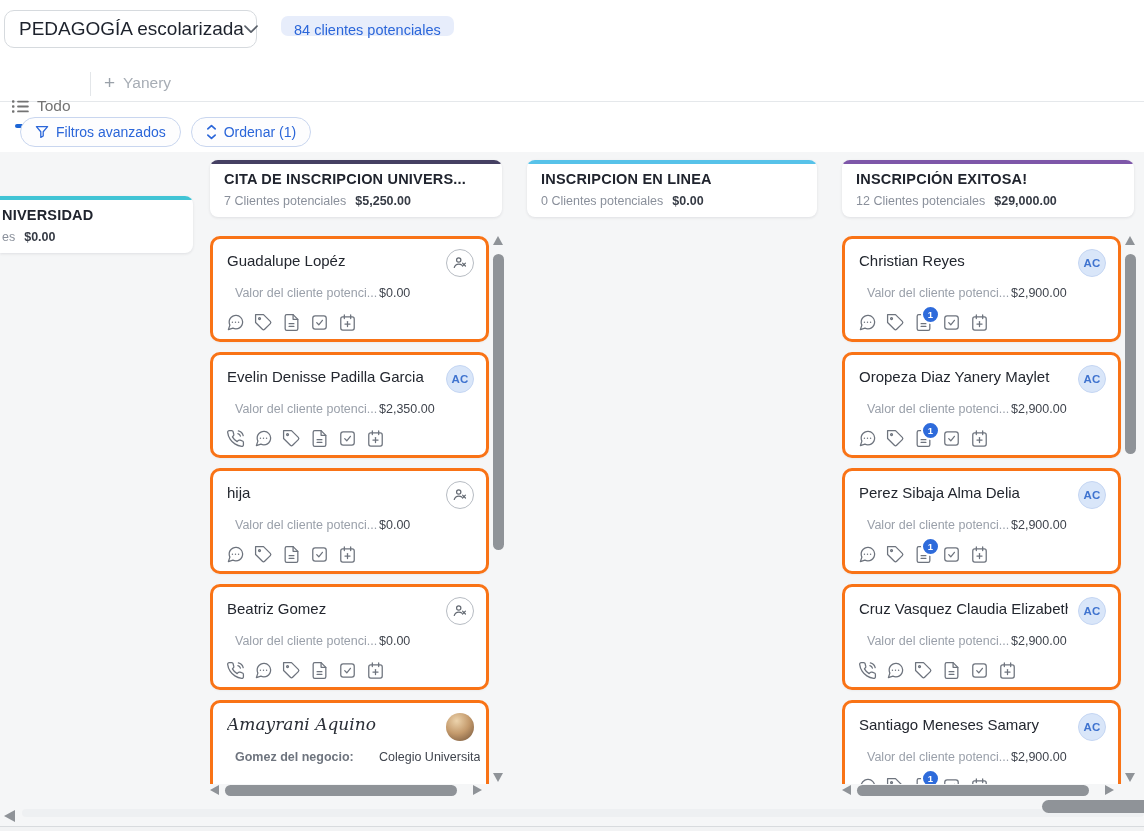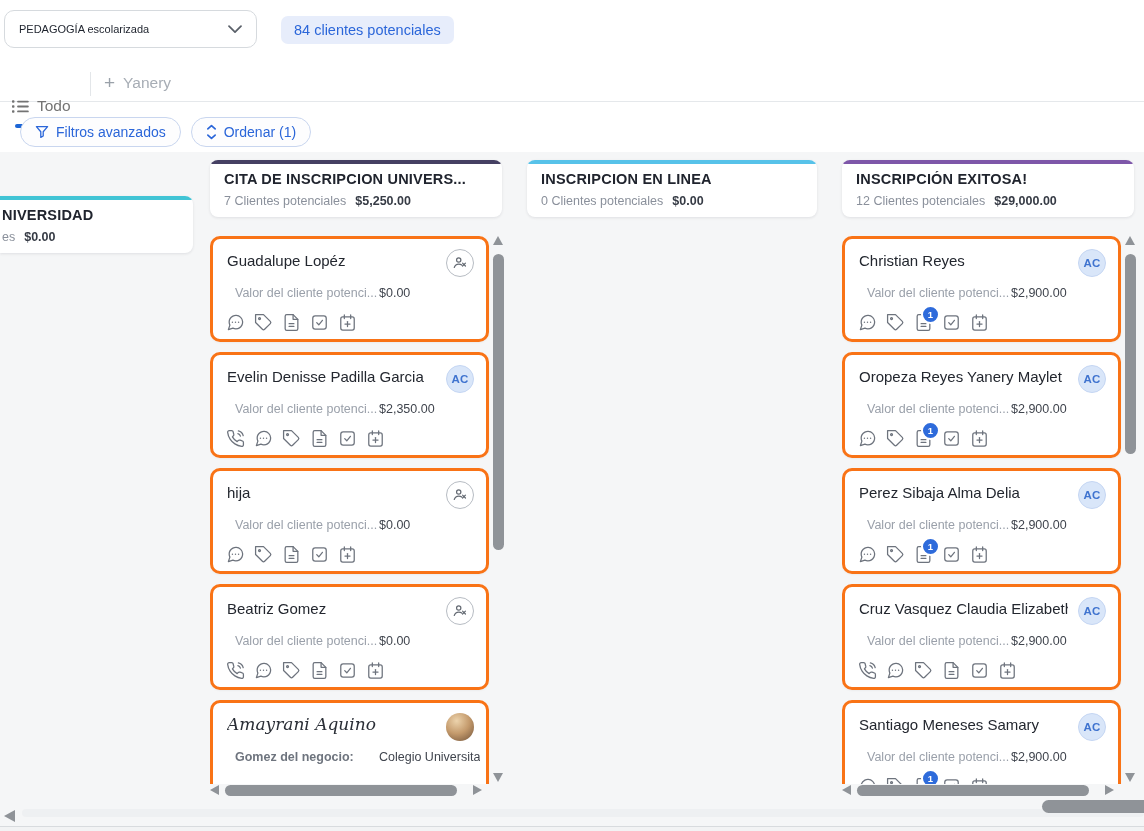--- a/index.html
+++ b/index.html
@@ -5,23 +5,23 @@
   html,body{margin:0;padding:0;}
   body{
     width:1144px;height:831px;position:relative;overflow:hidden;
     background:#fff;font-family:"Liberation Sans",sans-serif;
     -webkit-font-smoothing:antialiased;
   }
   
   .select-box{position:absolute;left:4px;top:10px;width:253px;height:38px;
     border:1px solid #d6dade;border-radius:10px;background:#fff;box-sizing:border-box;
     display:flex;align-items:center;justify-content:space-between;padding:0 14px;cursor:pointer;}
-  .select-label{font-size:11px;color:#1d222c;white-space:nowrap;}
+  .select-label{font-size:19px;color:#1d222c;white-space:nowrap;}
   .select-box svg{flex:0 0 auto;color:#5a6069;}
-  .badge{position:absolute;left:281px;top:16px;height:28px;line-height:28px;
+  .badge{position:absolute;left:281px;top:16px;height:20px;line-height:28px;
     padding:0 13px;background:#e7edfb;border-radius:7px;color:#2b66d9;font-size:14.5px;white-space:nowrap;}
   .tabs{position:absolute;top:70px;left:0;width:100%;height:31px;border-bottom:1px solid #e5e8eb;}
   .tab{position:absolute;top:3px;display:flex;align-items:center;gap:8px;font-size:15.5px;cursor:pointer;}
   .tab-todo{left:12px;color:#737373;margin-top:24px;}
   .tab-lista{left:104px;color:#a7adb5;}
   .tab-underline{position:absolute;left:3px;top:27px;width:75px;height:4px;background:#1d66d6;border-radius:3px;}
   .tab-divider{position:absolute;left:90px;top:2px;width:1px;height:24px;background:#e3e6e9;}
   .plus-glyph{font-size:19px;line-height:1;color:#9aa1a9;font-weight:400;}
   .pills{position:absolute;top:117px;left:20px;display:flex;gap:10px;}
   .pill{height:30px;border:1px solid #c9d6ef;border-radius:16px;background:#fdfdfe;box-sizing:border-box;
@@ -474,21 +474,21 @@
                 <path d="M8 2.5V7"></path>
                 <path d="M16 2.5V7"></path>
                 <path d="M12 10.8v6.4"></path>
                 <path d="M8.8 14h6.4"></path>
               </svg>
             </span>
           </div>
   </div>
 
   <div class="card">
-    <div class="card-name">Oropeza Reyes Yanery Maylet</div>
+    <div class="card-name">Oropeza Diaz Yanery Maylet</div>
     <span class="avatar initials">AC</span>
     <div class="field-row">
       <span class="field-label">Valor del cliente potenci...</span>
       <span class="field-value">$2,900.00</span>
     </div>
     <div class="icon-row">
             <span class="qicon">
               <svg viewBox="0 0 24 24" fill="none" stroke="currentColor" stroke-width="1.6" stroke-linecap="round" stroke-linejoin="round">
                 <path d="M21 11.5a8.38 8.38 0 0 1-.9 3.8 8.5 8.5 0 0 1-7.6 4.7 8.38 8.38 0 0 1-3.8-.9L3 21l1.9-5.7a8.38 8.38 0 0 1-.9-3.8 8.5 8.5 0 0 1 4.7-7.6 8.38 8.38 0 0 1 3.8-.9h.5a8.48 8.48 0 0 1 8 8v.5z"></path>
                 <circle cx="8.1" cy="11.7" r="0.9" fill="currentColor" stroke="none"></circle>

